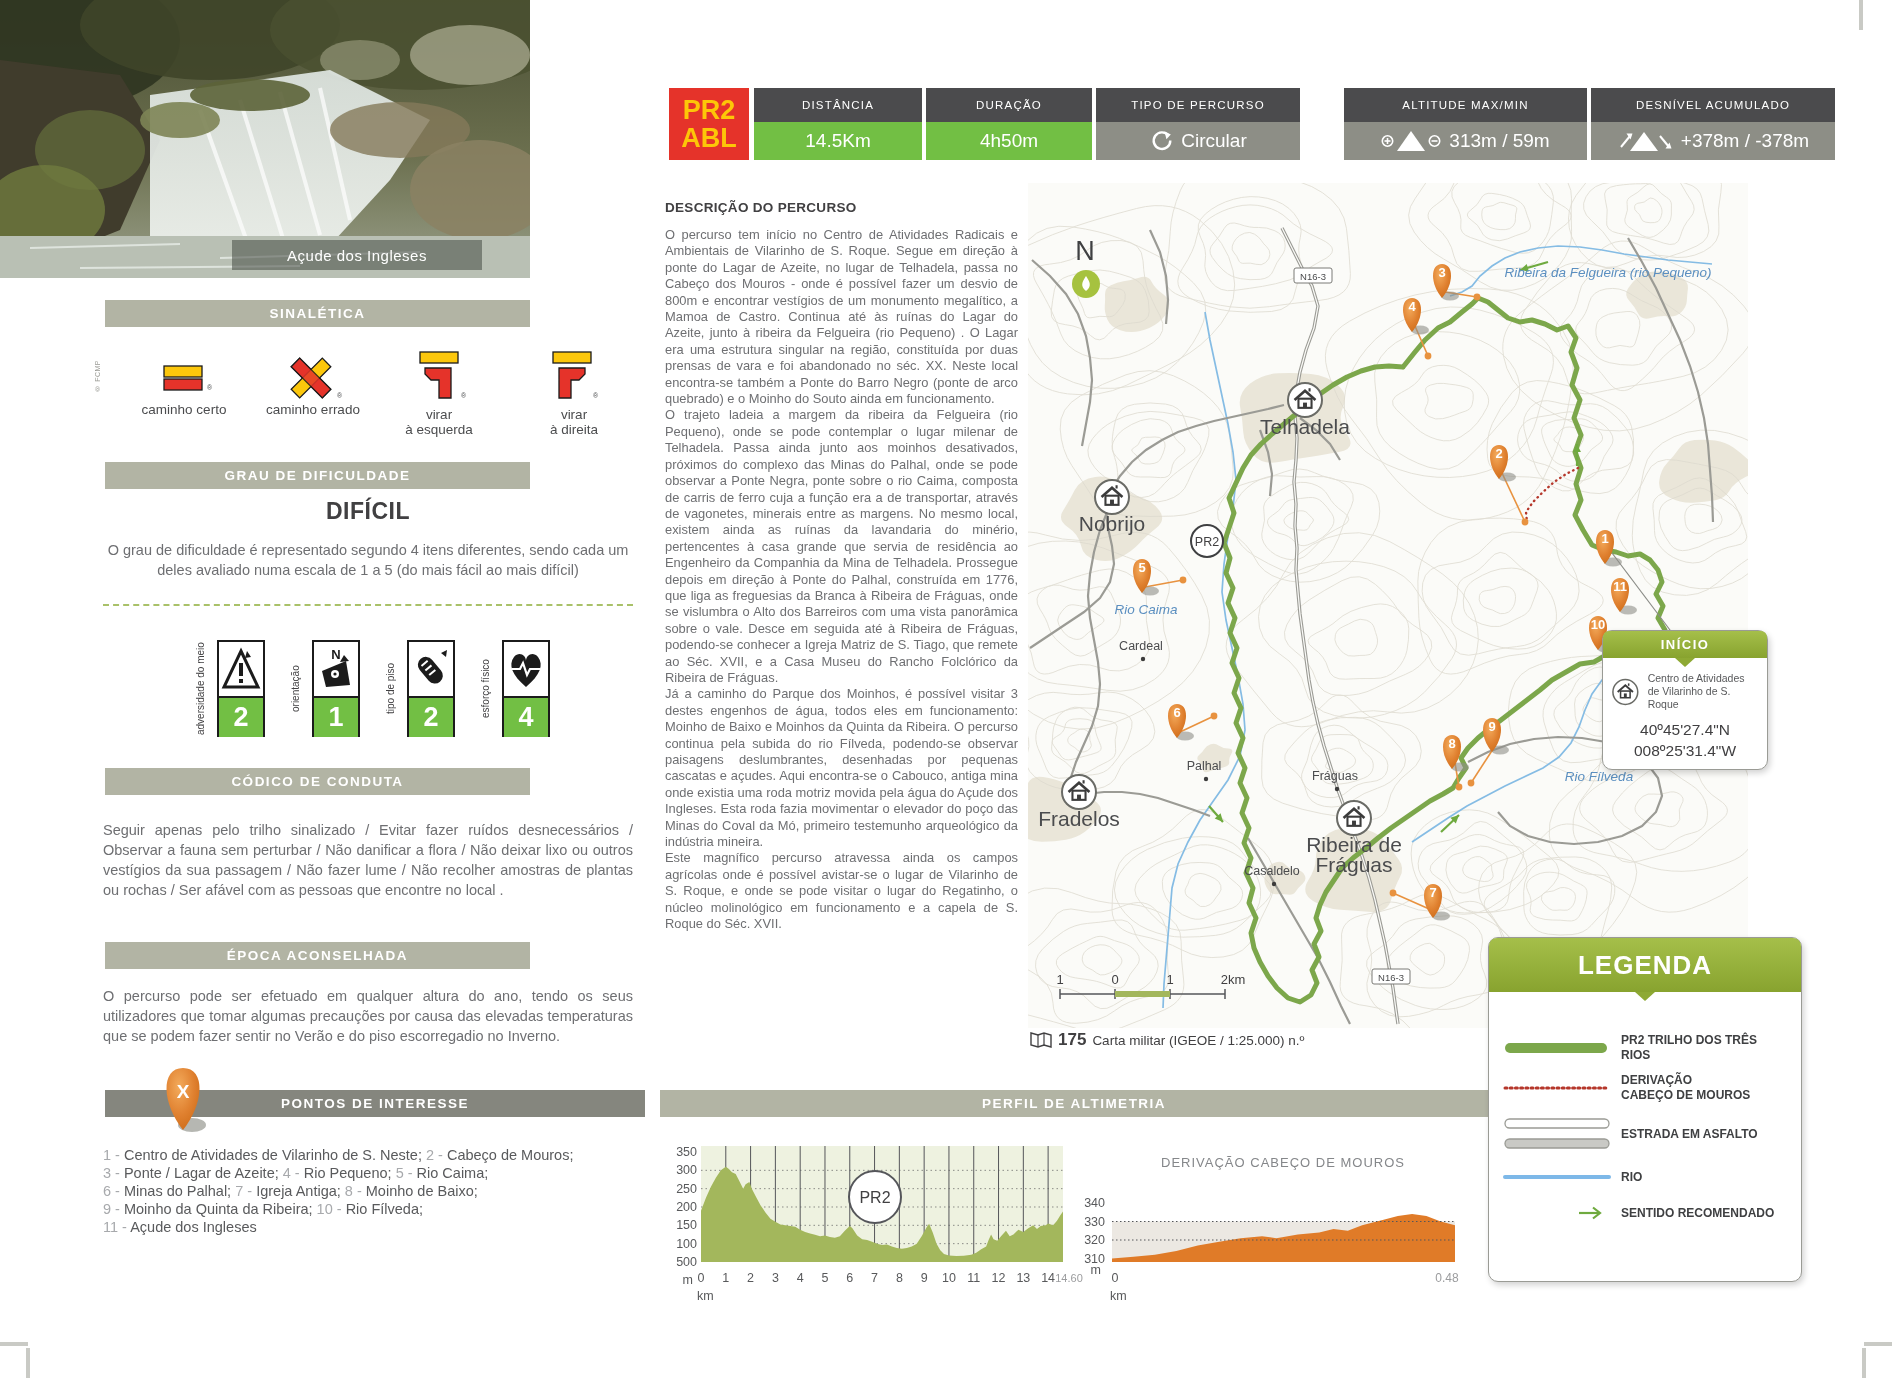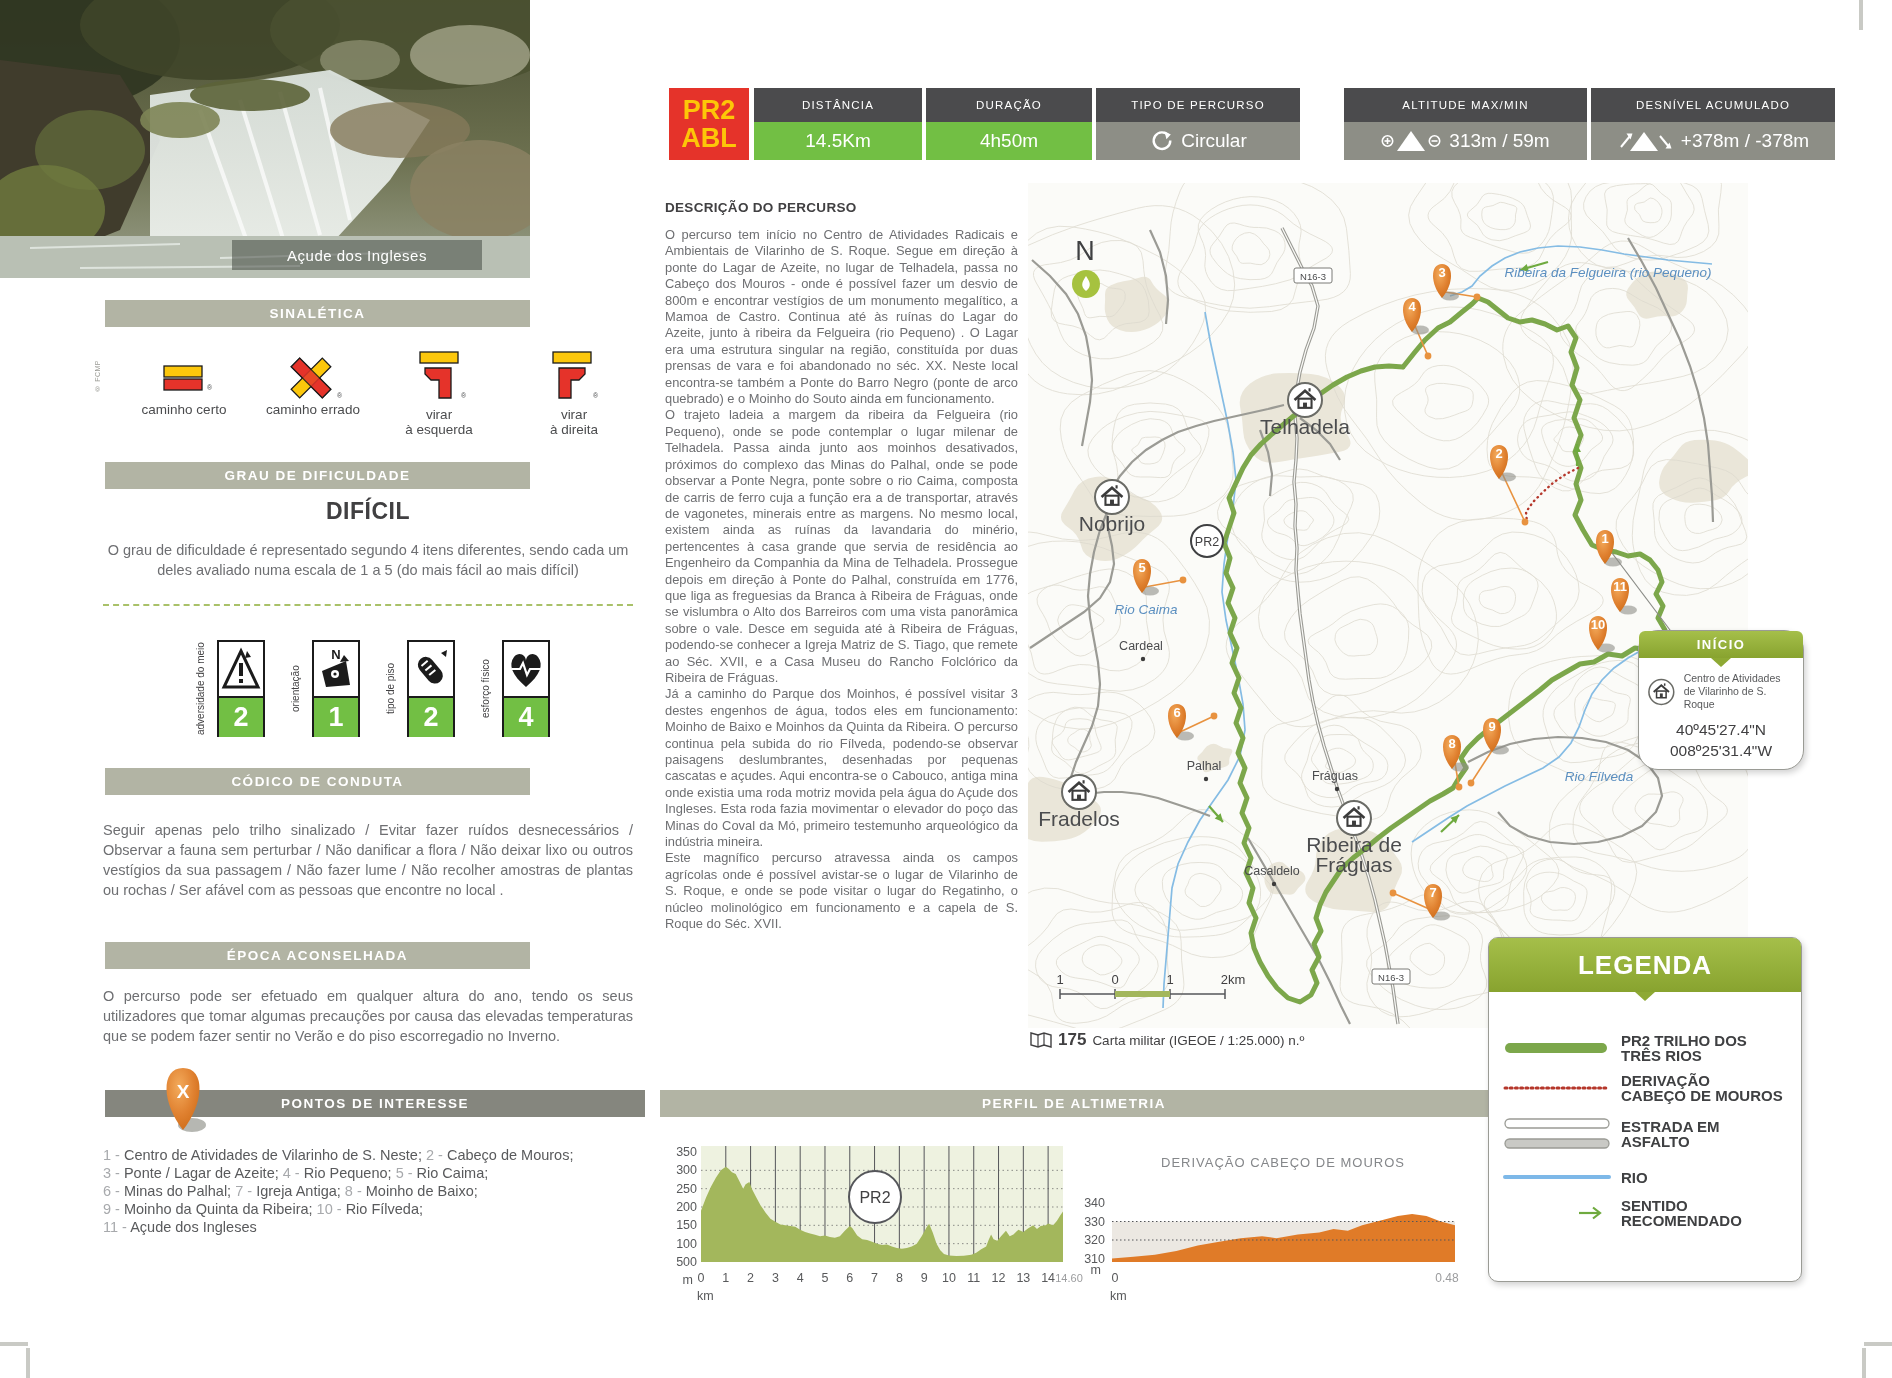--- a/index.html
+++ b/index.html
@@ -41,21 +41,21 @@
   .poi-name{color:#595a5c;}
   .floatbox{position:absolute;background:#fff;border:1.5px solid #9a9b95;box-shadow:2px 3px 6px rgba(0,0,0,.18);}
   .greenhead{background:linear-gradient(180deg,#a5bf4a,#88a32f);color:#fff;font-weight:bold;
        display:flex;align-items:center;justify-content:center;position:relative;}
   .greenhead .notch{position:absolute;left:50%;bottom:-9px;margin-left:-10px;width:0;height:0;
        border-left:10px solid transparent;border-right:10px solid transparent;border-top:9px solid #8ea934;}
   .inicio-name{font-size:10.5px;color:#58595b;line-height:13px;}
   .inicio-coord{text-align:center;font-size:15.5px;color:#414042;line-height:21px;margin-top:8px;}
   .leg-item{display:flex;align-items:center;margin:0 14px;}
   .leg-sw{width:118px;flex:none;display:flex;align-items:center;justify-content:flex-start;}
-  .leg-lab{font-size:15px;font-weight:bold;color:#3f4042;line-height:15px;}
+  .leg-lab{font-size:12px;font-weight:bold;color:#3f4042;line-height:15px;}
   .crop{position:absolute;background:#c9cac5;}
   .note{position:absolute;left:1030px;top:1030px;display:flex;align-items:center;gap:6px;color:#414042;}
   .note b{font-size:17px;font-weight:600;}
   .note span{font-size:13.5px;}
   svg text{font-family:"Liberation Sans",sans-serif;}
 </style>
 </head>
 <body>
 
 <div class="page">
@@ -653,21 +653,21 @@
   <div class="note">
     <svg width="22" height="18" viewBox="0 0 22 18">
       <path d="M1,2 L8,4 L14,2 L21,4 L21,16 L14,14 L8,16 L1,14 Z" fill="none" stroke="#414042" stroke-width="1.4"></path>
       <line x1="8" y1="4" x2="8" y2="16" stroke="#414042" stroke-width="1.2"></line>
       <line x1="14" y1="2" x2="14" y2="14" stroke="#414042" stroke-width="1.2"></line>
     </svg>
     <b>175</b>
     <span>Carta militar (IGEOE / 1:25.000) n.º</span>
   </div>
 
-  <div class="floatbox" style="left:1638px;top:630px;width:164px;height:138px;border-radius:20px;">
+  <div class="floatbox" style="left:1602px;top:630px;width:164px;height:138px;border-radius:10px;">
     <div class="greenhead" style="height:27px;border-radius:6px 6px 0 0;font-size:13px;letter-spacing:1.5px;">
       <span>INÍCIO</span>
       <div class="notch"></div>
     </div>
     <div style="display:flex;align-items:center;gap:8px;padding:14px 8px 0 8px;">
       <svg width="30" height="30" viewBox="0 0 30 30">
         <circle cx="15" cy="15" r="13" fill="#fff" stroke="#6a6b66" stroke-width="1.6"></circle>
         <path d="M7,15 L15,8 L23,15" fill="none" stroke="#3c3c3c" stroke-width="2"></path>
         <rect x="10" y="14" width="10" height="7" fill="none" stroke="#3c3c3c" stroke-width="1.6"></rect>
         <rect x="13.5" y="16.5" width="3" height="4.5" fill="#3c3c3c"></rect>

